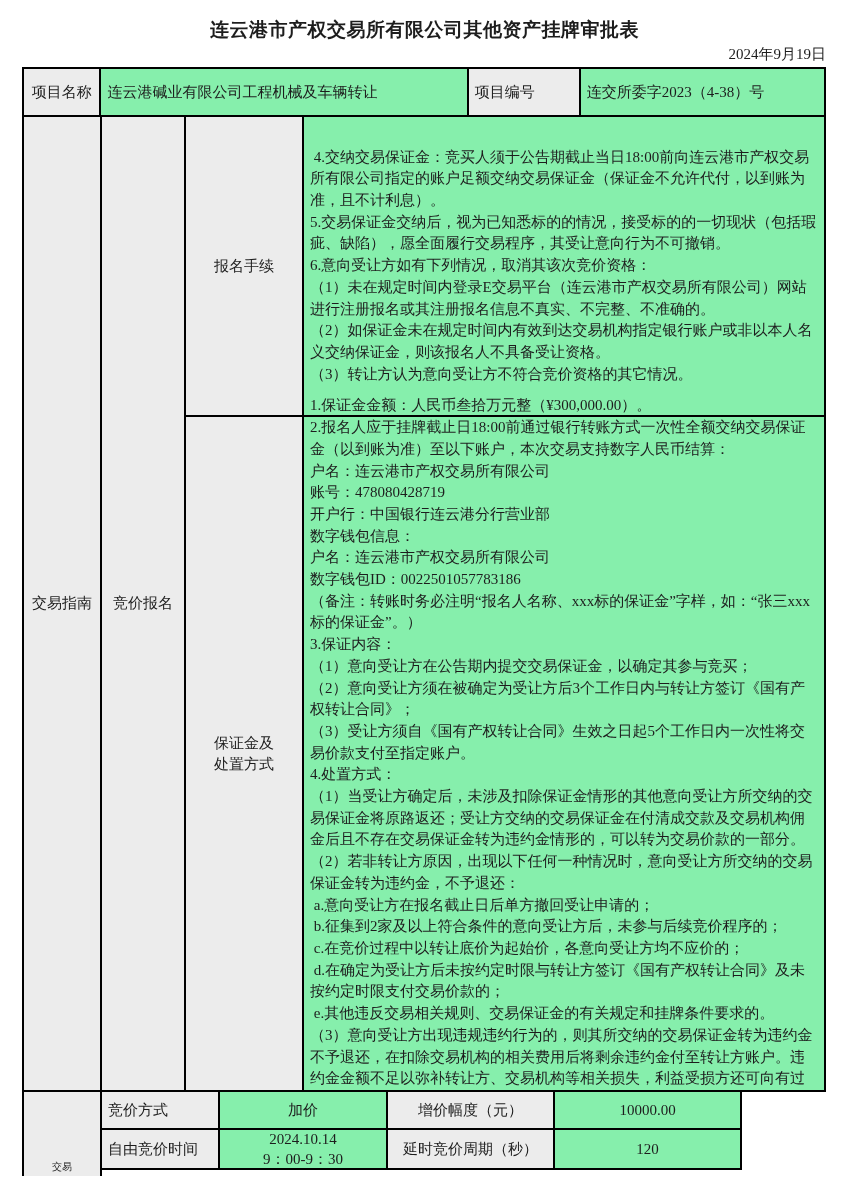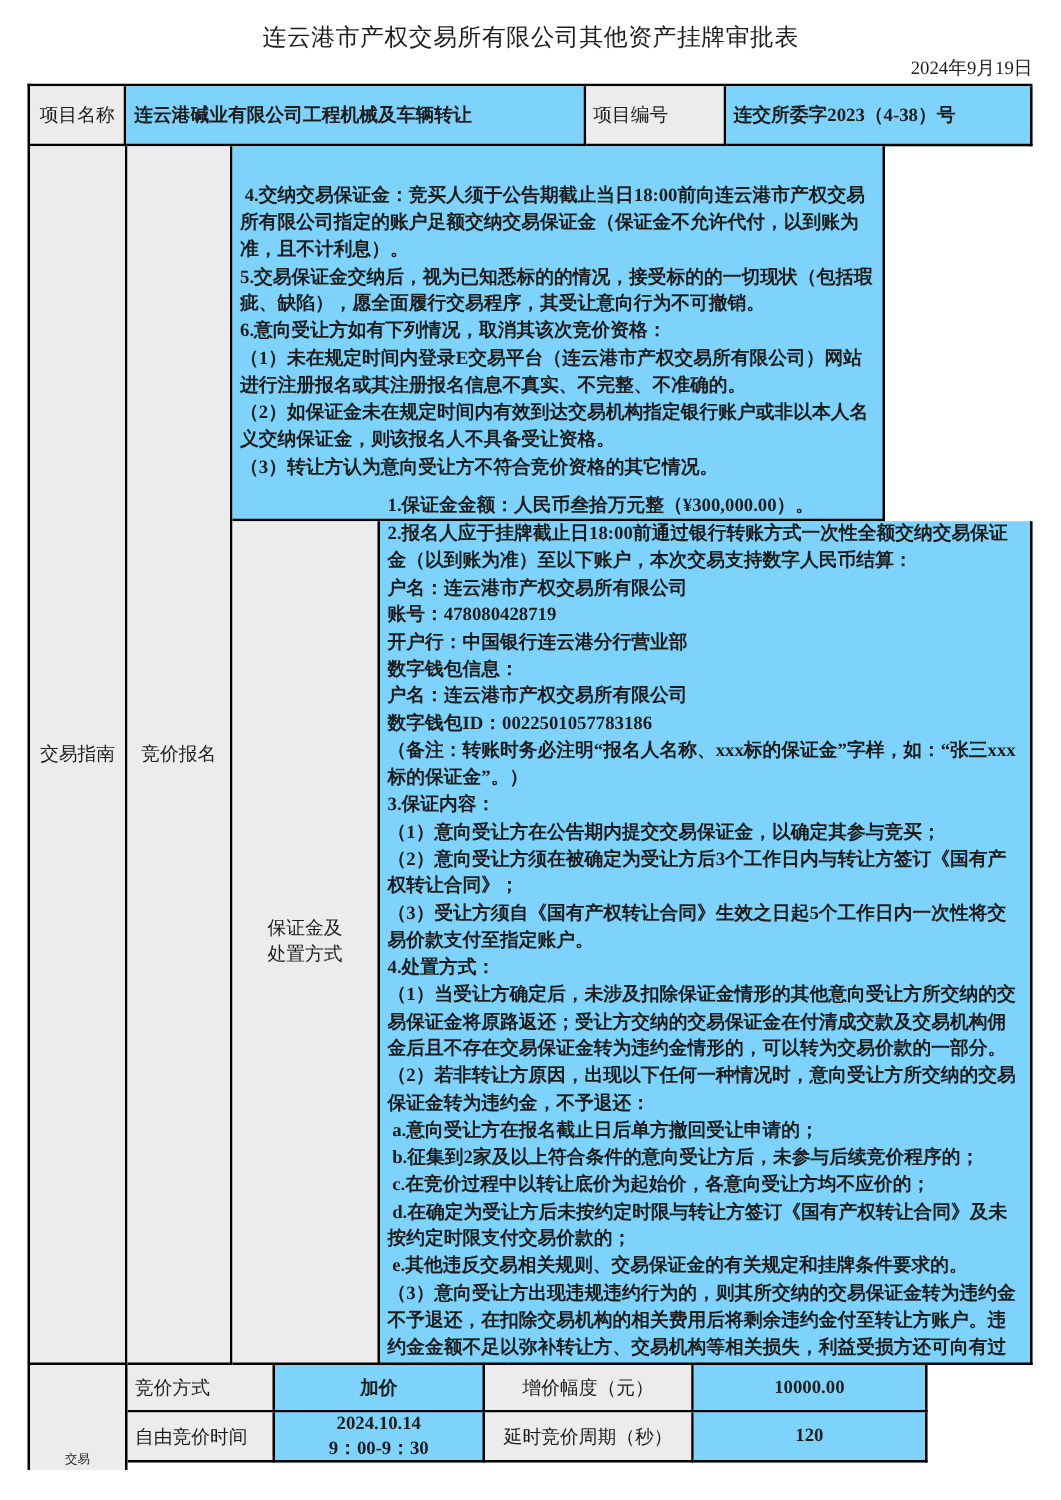--- a/index.html
+++ b/index.html
@@ -6,42 +6,42 @@
   .page{
     position:relative;
     width:849px;height:1200px;
     background:#ffffff;
     overflow:hidden;
     font-family:"Liberation Serif","DejaVu Serif",serif;
     color:#1d1d1d;
   }
   .doc-title{
     position:absolute;top:17px;left:0;width:100%;
-    text-align:center;font-size:19px;font-weight:normal;
+    text-align:center;font-size:19px;font-weight:bold;
     letter-spacing:0.5px;
   }
   .doc-date{
     position:absolute;top:45px;right:23px;
     font-size:15px;
   }
   .tbl{
     position:absolute;left:22px;top:67px;width:802px;
     border-top:2px solid #000;border-left:2px solid #000;
     font-size:15px;
   }
   .row{display:flex;}
   .cell{
     box-sizing:border-box;
     border-right:2px solid #000;
     border-bottom:2px solid #000;
     display:flex;align-items:center;justify-content:center;
     text-align:center;
   }
   .gray{background:#ececec;}
-  .white{background:#7dd3fc;font-weight:bold;}
+  .white{background:#86efac;}
   .left-pad{justify-content:flex-start;text-align:left;padding-left:6px;}
   .content-cell{
     justify-content:flex-start;text-align:left;
     padding:4px 5px 4px 6px;
   }
   .content-text{
     white-space:pre-wrap;
     line-height:21.7px;
     width:100%;
   }
@@ -74,20 +74,21 @@
       <div class="cell white left-pad" style="width:370px;">连云港碱业有限公司工程机械及车辆转让</div>
       <div class="cell gray left-pad" style="width:113px;">项目编号</div>
       <div class="cell white left-pad" style="width:247px;">连交所委字2023（4-38）号</div>
     </div>
 
     <div class="row" style="height:975px;">
       <div class="cell gray" style="width:78px;">交易指南</div>
       <div class="cell gray" style="width:84px;">竞价报名</div>
       <div class="col" style="width:640px;">
         <div class="row" style="height:300px;">
+          <div class="cell gray" style="width:118px;height:300px;">报名手续</div>
           <div class="cell white content-cell" style="width:522px;height:300px;">
             <div class="content-text"> 4.交纳交易保证金：竞买人须于公告期截止当日18:00前向连云港市产权交易所有限公司指定的账户足额交纳交易保证金（保证金不允许代付，以到账为准，且不计利息）。
 5.交易保证金交纳后，视为已知悉标的的情况，接受标的的一切现状（包括瑕疵、缺陷），愿全面履行交易程序，其受让意向行为不可撤销。
 6.意向受让方如有下列情况，取消其该次竞价资格：
 （1）未在规定时间内登录E交易平台（连云港市产权交易所有限公司）网站进行注册报名或其注册报名信息不真实、不完整、不准确的。
 （2）如保证金未在规定时间内有效到达交易机构指定银行账户或非以本人名义交纳保证金，则该报名人不具备受让资格。
 （3）转让方认为意向受让方不符合竞价资格的其它情况。</div>
           </div>
         </div>
         <div class="row" style="height:675px;">

